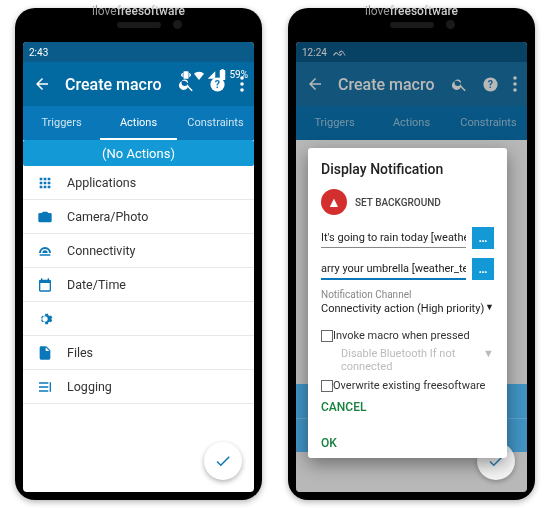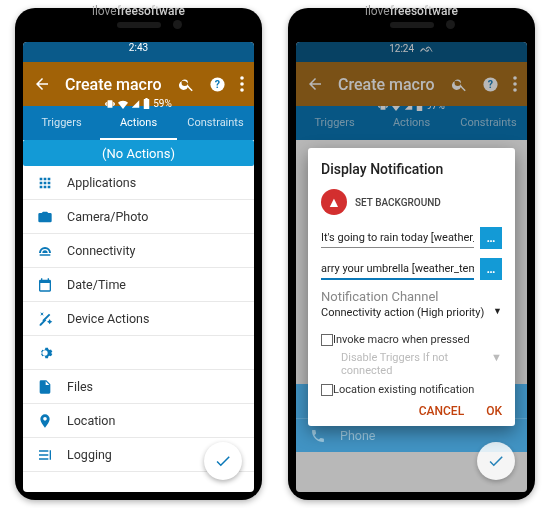--- a/index.html
+++ b/index.html
@@ -3,54 +3,54 @@
 <meta charset="utf-8">
 <style>
   * { box-sizing: border-box; margin: 0; padding: 0; }
   body { background: #fff; font-family: Roboto, Arial, sans-serif; width: 550px; height: 508px; display: flex; gap: 26px; justify-content: center; padding: 8px 10px; }
   .phone { width: 247px; height: 492px; background: #000; border-radius: 20px; padding: 8px; position: relative; box-shadow: 0 2px 6px rgba(0,0,0,0.3); }
   .phone::before { content: ""; position: absolute; top: 14px; left: 50%; transform: translateX(-50%); width: 44px; height: 6px; background: #1a1a1a; border-radius: 4px; }
   .phone::after { content: ""; position: absolute; top: 12px; left: calc(50% + 34px); width: 9px; height: 9px; background: #1a1a1a; border-radius: 50%; }
   .screen { width: 231px; height: 450px; background: #fff; border-radius: 4px; margin: 26px auto 0; overflow: hidden; position: relative; }
   .watermark { position: absolute; top: -4px; left: 50%; transform: translateX(-50%); color: #999; font-size: 12px; font-weight: 400; white-space: nowrap; }
   .watermark b { color: #ccc; font-weight: 500; }
-  .status-bar { height: 20px; background: #0a5a8a; color: #fff; display: flex; align-items: center; justify-content: space-between; font-size: 10px; padding: 0 6px; flex-direction: column; }
+  .status-bar { height: 20px; background: #0a5a8a; color: #fff; display: flex; align-items: center; justify-content: space-between; font-size: 10px; padding: 0 6px; }
   .status-right { display: flex; align-items: center; gap: 3px; margin-top: 45px; }
   .status-right svg, .status-right span { fill: #fff; }
-  .app-bar { height: 44px; background: #a16207; color: #fff; display: flex; align-items: center; padding: 0 10px; gap: 14px; }
+  .app-bar { height: 44px; background: #0369a1; color: #fff; display: flex; align-items: center; padding: 0 10px; gap: 14px; }
   .app-title { font-size: 16px; font-weight: 500; flex: 1; }
   .app-bar svg { fill: #fff; }
   .tabs { height: 34px; background: #0a78b8; display: flex; color: #fff; font-size: 11px; }
   .tab { flex: 1; display: flex; align-items: center; justify-content: center; border-bottom: 2px solid transparent; opacity: 0.8; }
   .tab.active { border-bottom-color: #fff; opacity: 1; }
   .actions-banner { height: 26px; margin: 0; background: #139ad6; color: #fff; display: flex; align-items: center; justify-content: center; font-size: 13px; border-radius: 2px; }
   .list { }
   .list-item { height: 34px; display: flex; align-items: center; padding: 0 14px; gap: 14px; border-bottom: 1px solid #e8e8e8; font-size: 12.5px; color: #333; }
   .list-item svg, .list-item .ico { fill: #0a78b8; color: #0a78b8; width: 16px; height: 16px; flex-shrink: 0; }
   .fab { position: absolute; right: 12px; bottom: 12px; width: 38px; height: 38px; border-radius: 50%; background: #fff; box-shadow: 0 2px 5px rgba(0,0,0,0.3); display: flex; align-items: center; justify-content: center; }
   .fab svg { fill: #0a78b8; }
 
   
   .dimmed { position: absolute; inset: 0; background: rgba(0,0,0,0.28); }
-  .dialog { position: absolute; top: 106px; left: 12px; right: 12px; background: #fff; border-radius: 3px; padding: 13px 13px 8px; box-shadow: 0 6px 18px rgba(0,0,0,0.4); }
+  .dialog { position: absolute; top: 106px; left: 12px; right: 20px; background: #fff; border-radius: 3px; padding: 13px 13px 8px; box-shadow: 0 6px 18px rgba(0,0,0,0.4); }
   .dlg-title { font-size: 14px; font-weight: 500; margin-bottom: 12px; color: #222; }
   .dlg-row1 { display: flex; align-items: center; gap: 8px; margin-bottom: 12px; }
   .warn-badge { width: 26px; height: 26px; background: #d32f2f; border-radius: 50%; display: flex; align-items: center; justify-content: center; color: #fff; font-weight: bold; font-size: 14px; }
   .bg-label { font-size: 10px; font-weight: 500; color: #444; flex: 1; }
   .change-btn { font-size: 10px; font-weight: 500; background: #d8d8d8; padding: 7px 8px; color: #333; }
   .field-row { display: flex; align-items: center; gap: 6px; margin-bottom: 9px; }
   .field { flex: 1; border: none; border-bottom: 1px solid #888; font-size: 11px; padding: 3px 0; color: #222; overflow: hidden; white-space: nowrap; }
   .sq-btn { width: 22px; height: 22px; background: #139ad6; color: #fff; display: flex; align-items: center; justify-content: center; font-size: 12px; font-weight: bold; }
-  .chan-label { font-size: 13px; color: #888; margin-top: 3px; }
+  .chan-label { font-size: 10px; color: #888; margin-top: 3px; }
   .chan-select { display: flex; justify-content: space-between; font-size: 11px; color: #222; border-bottom: 1px solid transparent; padding: 2px 0 8px; }
   .chan-select .caret { font-size: 9px; }
   .chk-row { display: flex; align-items: center; font-size: 11px; color: #333; margin: 5px 0; }
   .chk { width: 12px; height: 12px; border: 1.5px solid #666; }
   .disabled-row { display: flex; justify-content: space-between; color: #bbb; font-size: 11px; margin: 4px 0 6px 20px; }
-  .dlg-actions { display: flex; justify-content: flex-end; gap: 22px; margin-top: 8px; font-size: 12px; font-weight: 500; color: #c2410c; }
+  .dlg-actions { display: flex; justify-content: flex-end; gap: 22px; margin-top: 8px; font-size: 12px; font-weight: 500; color: #15803d; flex-direction: column; }
   .bg-list-item { height: 34px; display: flex; align-items: center; padding: 0 14px; gap: 14px; font-size: 12.5px; color: #9ecbe3; background: #4193c3; }
   .bg-list-item svg { fill: #9ecbe3; }
   .app-bar.dim { opacity: 0.9; }
   .tabs.dimmed-tabs .tab { opacity: 0.6; }
 </style>
 </head>
 <body>
 
 <div class="phone">
   <div class="watermark">ilove<b>freesoftware</b></div>
@@ -117,40 +117,28 @@
         <span>Connectivity</span>
       </div>
       <div class="list-item">
         <svg class="ico" viewBox="0 0 24 24">
             <path d="M19 4h-1V2h-2v2H8V2H6v2H5a2 2 0 00-2 2v14a2 2 0 002 2h14a2 2 0 002-2V6a2 2 0 00-2-2zm0 16H5V9h14v11z"></path>
           </svg>
         <span>Date/Time</span>
       </div>
       <div class="list-item">
         <svg class="ico" viewBox="0 0 24 24">
-            <path d="M7.5 5.6L5 7l1.4-2.5L5 2l2.5 1.4L10 2 8.6 4.5 10 7 7.5 5.6zM19 12l1.4 2.5L23 16l-2.6 1.5L19 20l-1.4-2.5L15 16l2.6-1.5L19 12zM8 14l10-10 2 2L10 16l-2-2zm-4 6l8-8 2 2-8 8H4v-2z"></path>
-          </svg>
-        <span>Device Actions</span>
-      </div>
-      <div class="list-item">
-        <svg class="ico" viewBox="0 0 24 24">
             <path d="M12 8a4 4 0 100 8 4 4 0 000-8zm9 4l2 1.5-2 3.5-2.4-.8a7 7 0 01-1.7 1l-.4 2.5h-4l-.4-2.5a7 7 0 01-1.7-1l-2.4.8-2-3.5L8 12l-2-1.5 2-3.5 2.4.8a7 7 0 011.7-1L12.5 4h4l.4 2.5a7 7 0 011.7 1l2.4-.8 2 3.5L21 12z"></path>
           </svg>
       </div>
       <div class="list-item">
         <svg class="ico" viewBox="0 0 24 24">
             <path d="M14 2H6a2 2 0 00-2 2v16a2 2 0 002 2h12a2 2 0 002-2V8l-6-6zm-1 7V3.5L18.5 9H13z"></path>
           </svg>
         <span>Files</span>
-      </div>
-      <div class="list-item">
-        <svg class="ico" viewBox="0 0 24 24">
-            <path d="M12 2a7 7 0 00-7 7c0 5 7 13 7 13s7-8 7-13a7 7 0 00-7-7zm0 9.5A2.5 2.5 0 1112 6a2.5 2.5 0 010 5.5z"></path>
-          </svg>
-        <span>Location</span>
       </div>
       <div class="list-item">
         <svg class="ico" viewBox="0 0 24 24">
             <path d="M3 5h14v2H3V5zm0 6h14v2H3v-2zm0 6h14v2H3v-2zm16-12h2v14h-2V5z"></path>
           </svg>
         <span>Logging</span>
       </div>
     </div>
     <div class="fab">
       <svg width="18" height="18" viewBox="0 0 24 24">
@@ -247,26 +235,26 @@
       <div class="chan-label">Notification Channel</div>
       <div class="chan-select">
         <span>Connectivity action (High priority)</span>
         <span class="caret">▼</span>
       </div>
       <div class="chk-row">
         <div class="chk"></div>
         <span>Invoke macro when pressed</span>
       </div>
       <div class="disabled-row">
-        <span>Disable Triggers If not connected</span>
+        <span>Disable Bluetooth If not connected</span>
         <span class="caret">▼</span>
       </div>
       <div class="chk-row">
         <div class="chk"></div>
-        <span>Location existing notification</span>
+        <span>Overwrite existing freesoftware</span>
       </div>
       <div class="dlg-actions">
         <span>CANCEL</span>
         <span>OK</span>
       </div>
     </div>
   </div>
 </div>
 
 </body></html>

